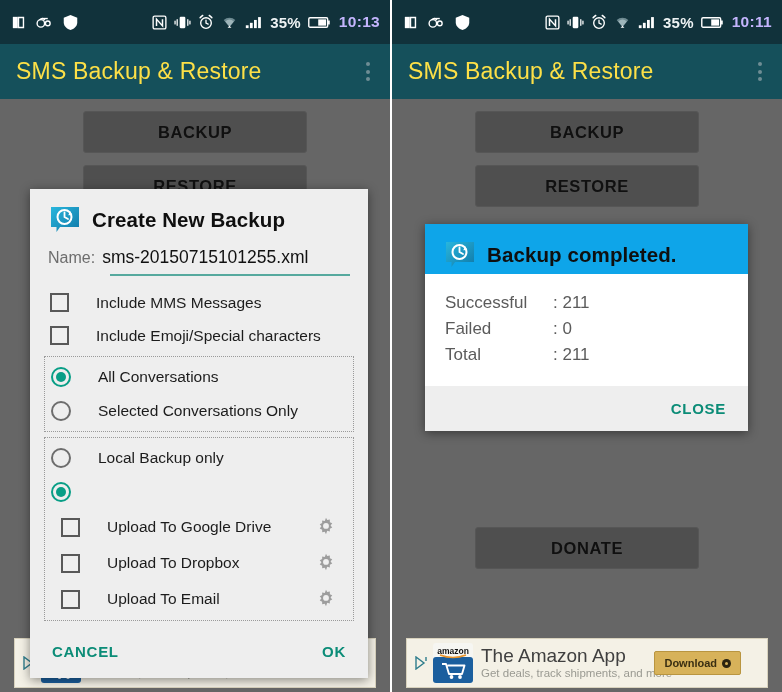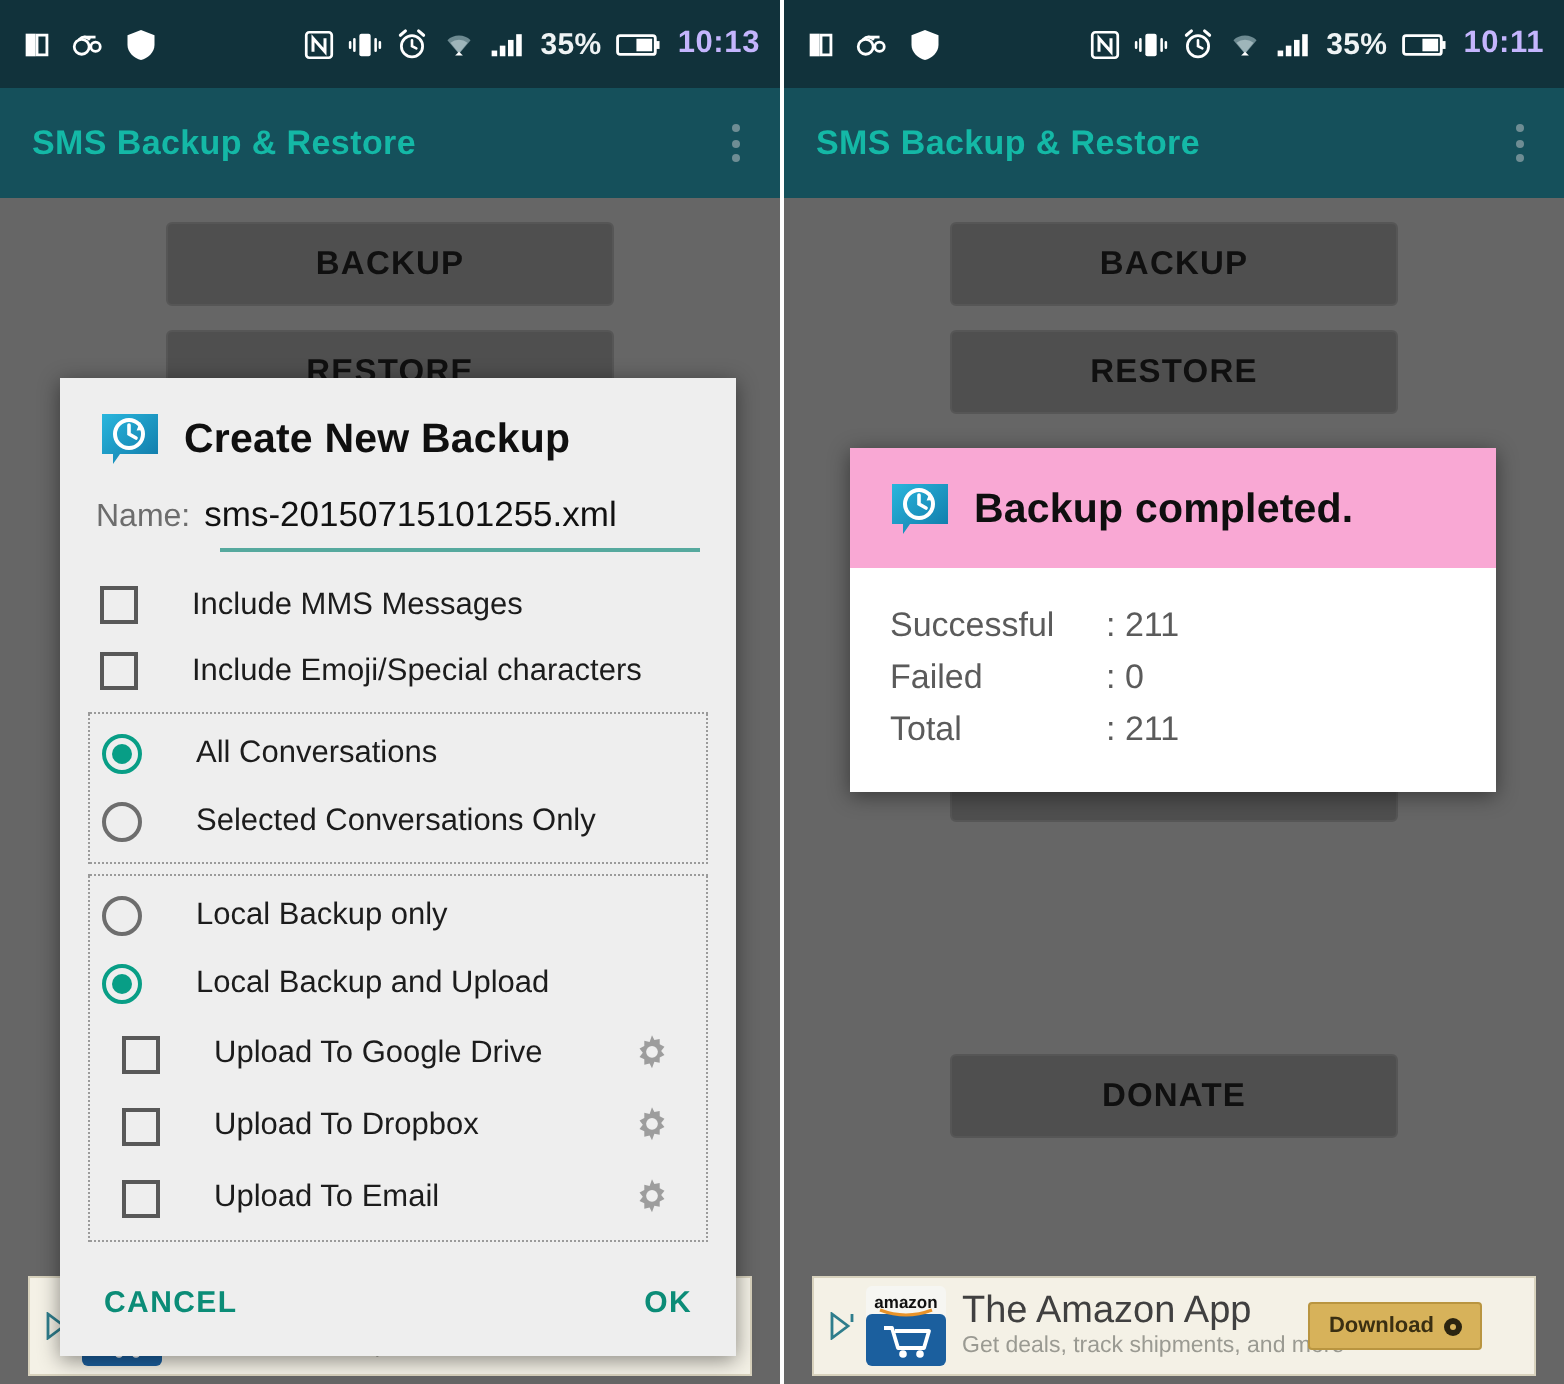--- a/index.html
+++ b/index.html
@@ -23,21 +23,21 @@
   .sb-right { margin-left: auto; display: flex; align-items: center; gap: 7px; }
   .sb-right .pct { font-size: 15px; font-weight: 700; letter-spacing: .2px; color:#eef3f4; }
   .sb-right .clock { font-size: 15.5px; font-weight: 700; letter-spacing: .3px; color:#c4b5fd; margin-left:2px;}
   .ico { display: inline-block; line-height: 0; }
 
   
   .actionbar {
     height: 55px; background: #15505b;
     display: flex; align-items: center; padding: 0 16px;
   }
-  .actionbar .title { font-size: 17px; color: #14b8a6; font-weight: 700; letter-spacing:.2px;}
+  .actionbar .title { font-size: 23px; color: #fde047; font-weight: 400; letter-spacing:.2px;}
   .overflow { margin-left: auto; display: flex; flex-direction: column; gap: 3.5px; padding: 6px 4px; }
   .overflow i { display: block; width: 4px; height: 4px; border-radius: 50%; background: #6e8d94; }
 
   
   .appbody { position: relative; height: 599px; background: #b6b6b6; }
   .scrim { position: absolute; inset: 0; background: rgba(0,0,0,0.44); }
 
   .btnstack { position: absolute; left: 0; right: 0; top: 0; padding-top: 12px; }
   .flatbtn {
     width: 224px; margin: 0 auto 12px auto; height: 42px;
@@ -95,21 +95,21 @@
   .rb { width: 20px; height: 20px; border-radius: 50%; border: 2px solid #6d6d6d; flex: 0 0 auto; position: relative; background:#eee;}
   .rb.on { border-color: #089e86; }
   .rb.on::after { content: ""; position: absolute; inset: 3px; border-radius: 50%; background: #089e86; }
 
   .dlg-actions { display: flex; align-items: center; padding: 22px 22px 18px 22px; }
   .dlg-actions .act { font-size: 15px; font-weight: 700; color: #0b8c77; letter-spacing: .7px; }
   .dlg-actions .act.right { margin-left: auto; }
 
   
   .dlg-done { left: 33px; top: 125px; width: 323px; z-index: 6; }
-  .dlg-done .dlg-head { background: #f9a8d4; padding: 16px 16px 14px 20px; }
+  .dlg-done .dlg-head { background: #0ea5e9; padding: 16px 16px 4px 20px; }
   .dlg-done .statbody { background: #ffffff; padding: 16px 20px 18px 20px; }
   .statrow { display: flex; font-size: 17px; color: #5b5b5b; line-height: 26px; }
   .statrow .sk { width: 108px; flex: 0 0 auto; }
   .statrow .sv { }
   .dlg-done .dlg-actions { background: #eeeeee; padding: 14px 22px 14px 22px; }
 </style>
 </head>
 <body>
 
 <div class="stage">
@@ -248,21 +248,20 @@
             </div>
           </div>
 
           <div class="group">
             <div class="optrow">
               <span class="rb"></span>
               <span class="olabel">Local Backup only</span>
             </div>
             <div class="optrow">
               <span class="rb on"></span>
-              <span class="olabel">Local Backup and Upload</span>
             </div>
 
             <div class="optrow indent">
               <span class="cb"></span>
               <span class="olabel">Upload To Google Drive</span>
               <span class="gear">
                 <svg width="22" height="22" viewBox="0 0 24 24">
                     <path d="M12 1.8l1.3 2.6 2.9-.6.0 2.9 2.6 1.3-1.8 2.3 1.8 2.3-2.6 1.3.0 2.9-2.9-.6L12 19.8l-1.3-2.6-2.9.6.0-2.9-2.6-1.3 1.8-2.3-1.8-2.3 2.6-1.3.0-2.9 2.9.6z" fill="#9d9d9d"></path>
                     <circle cx="12" cy="10.8" r="3.2" fill="#efefef"></circle>
                   </svg>
@@ -445,20 +444,23 @@
           </div>
           <div class="statrow">
             <span class="sk">Failed</span>
             <span class="sv"><span>:</span>&nbsp;<span>0</span></span>
           </div>
           <div class="statrow">
             <span class="sk">Total</span>
             <span class="sv"><span>:</span>&nbsp;<span>211</span></span>
           </div>
         </div>
+        <div class="dlg-actions">
+          <span class="act right">CLOSE</span>
+        </div>
       </div>
 
       <div class="ad">
         <span class="adchoice">
           <svg width="16" height="14" viewBox="0 0 16 14">
               <path d="M1 1 L1 13 L9 7 Z" fill="none" stroke="#2e7d8c" stroke-width="1.4"></path>
               <path d="M11 1 L11 5" stroke="#2e7d8c" stroke-width="1.4"></path>
             </svg>
         </span>
         <span class="amzicon">

